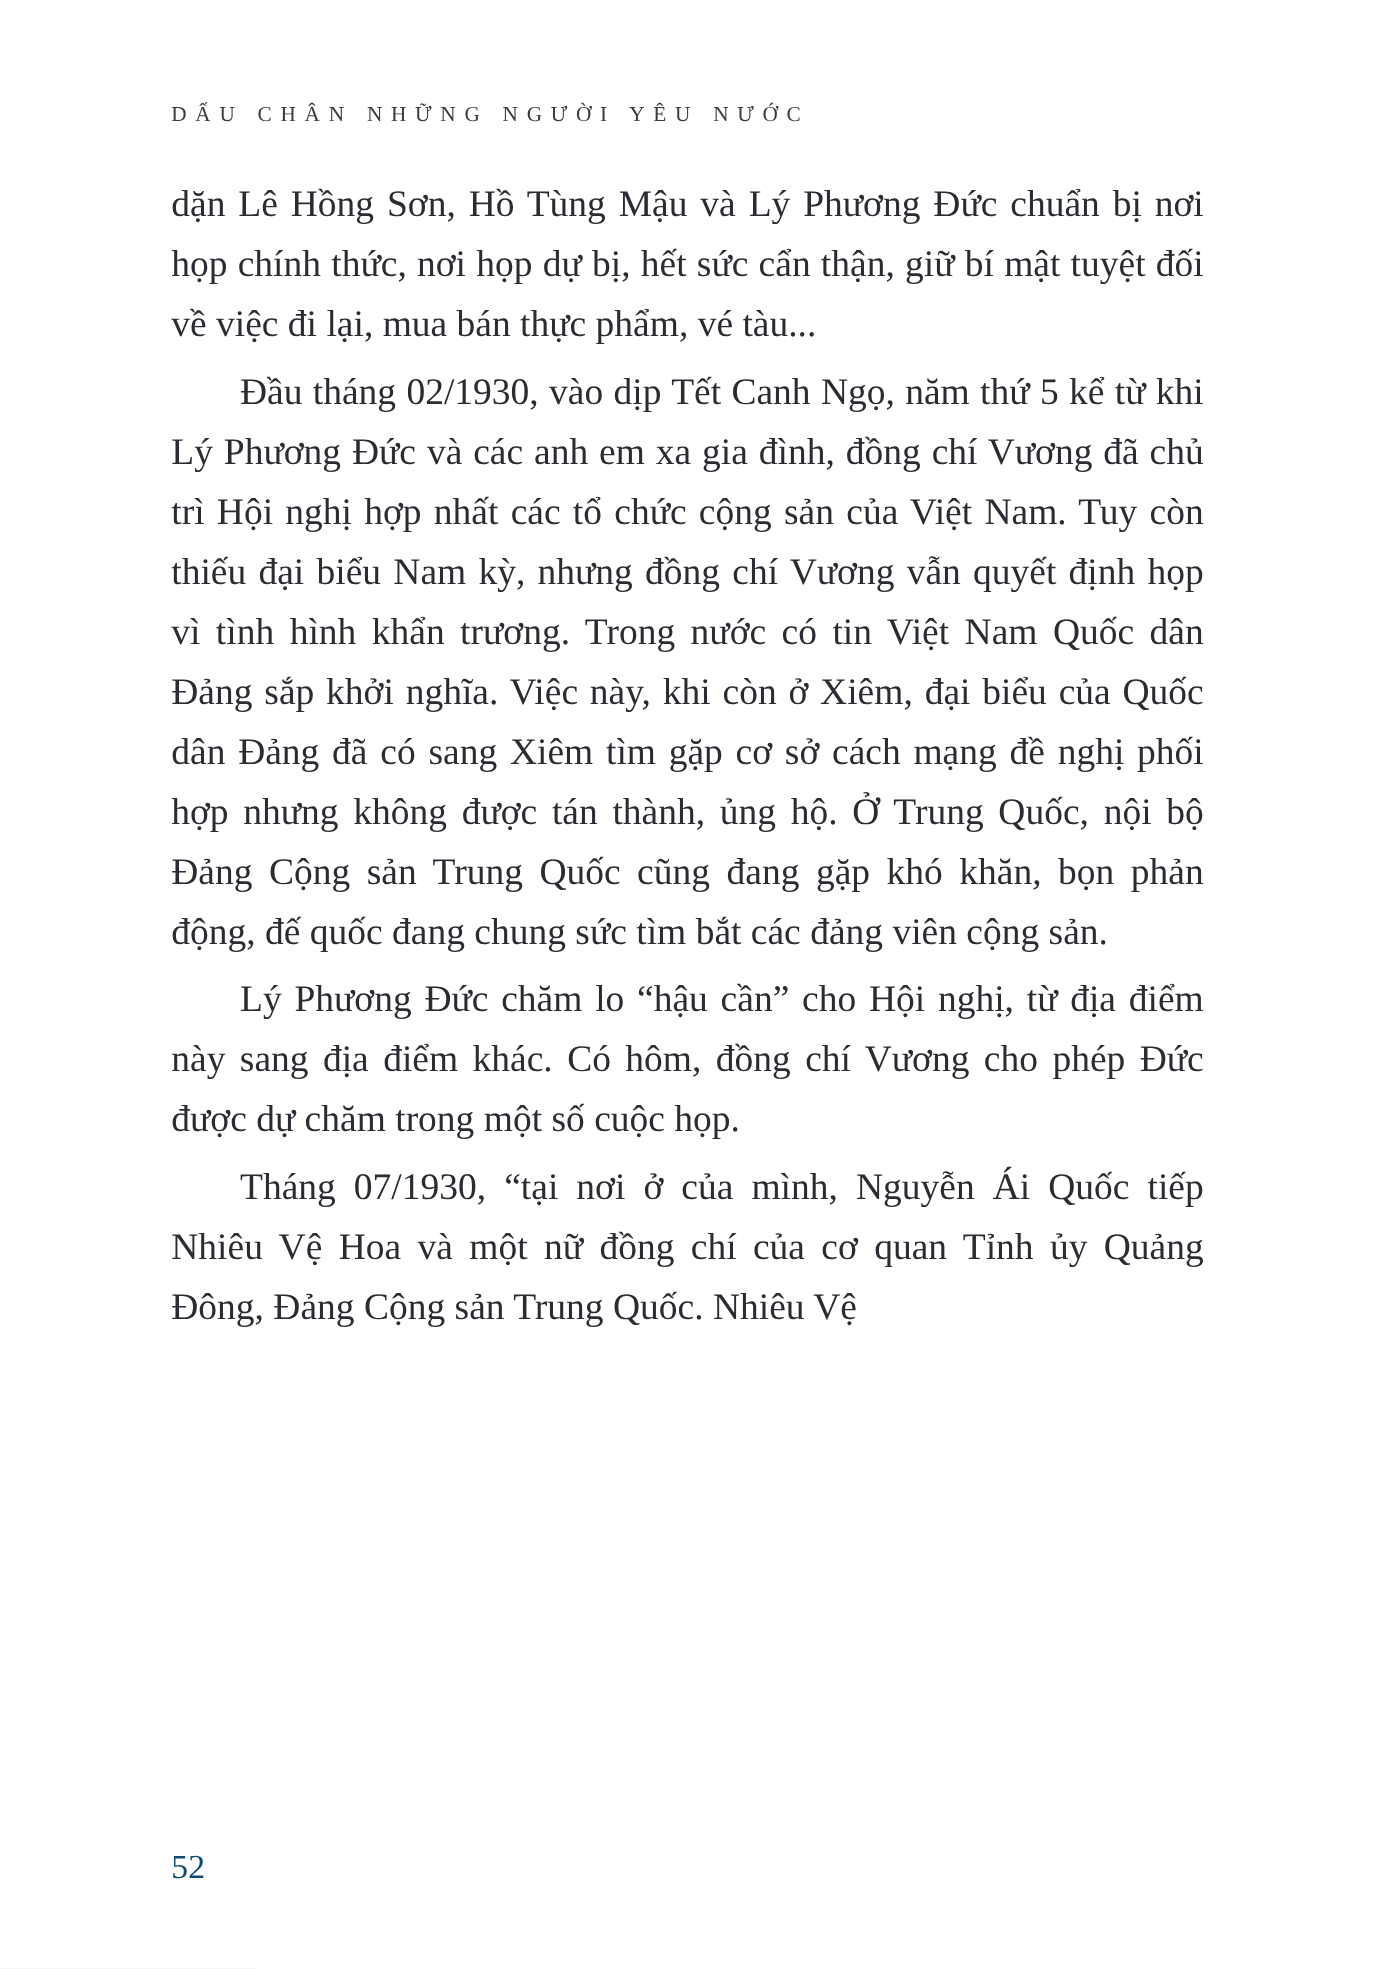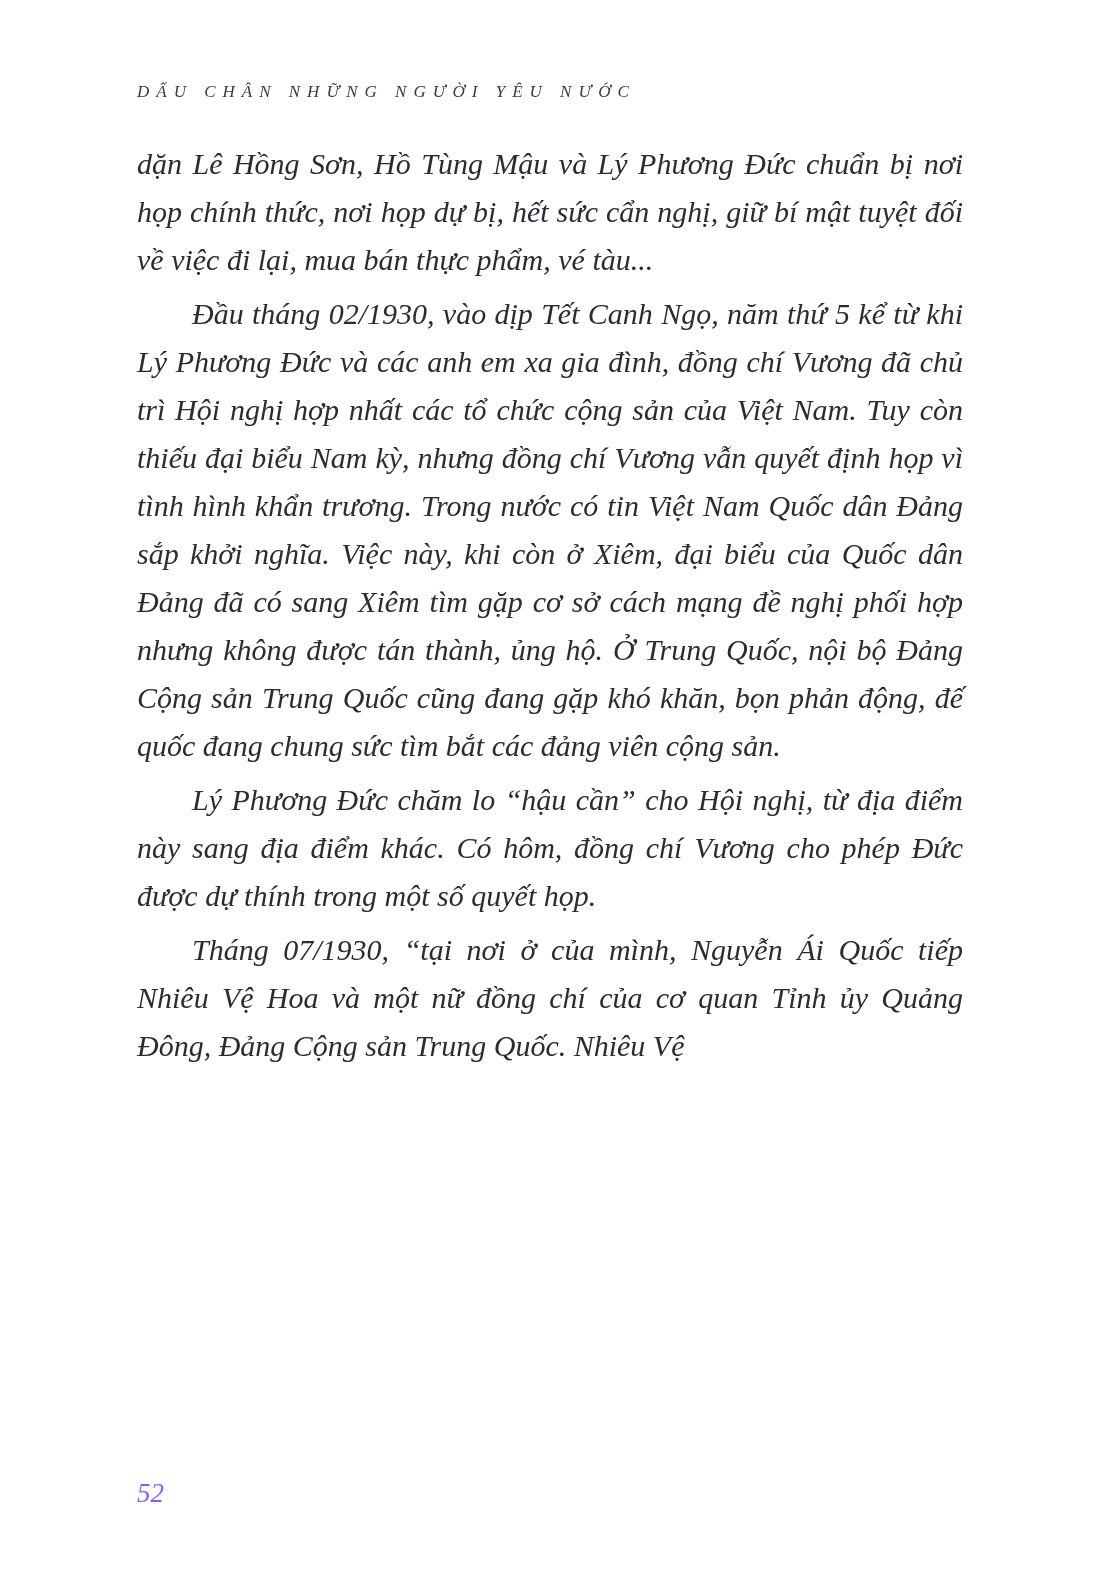--- a/index.html
+++ b/index.html
@@ -10,21 +10,20 @@
   .page {
     position: relative;
     width: 1103px;
     height: 1575px;
     margin: 0 auto;
     background: #ffffff;
     box-sizing: border-box;
     font-family: "Liberation Serif", "DejaVu Serif", serif;
     color: #2b2b33;
     overflow: hidden;
-    font-style: italic;
   }
   .running-header {
     position: absolute;
     top: 82px;
     left: 137px;
     right: 140px;
     font-family: "Liberation Serif", "DejaVu Serif", serif;
     font-size: 17px;
     letter-spacing: 7px;
     font-weight: 500;
@@ -48,32 +47,32 @@
     text-indent: 55px;
   }
   .body-text p.no-indent {
     text-indent: 0;
   }
   .page-number {
     position: absolute;
     left: 137px;
     top: 1478px;
     font-size: 27px;
-    color: #8b5cf6;
+    color: #0c4a6e;
   }
 </style>
 </head>
 <body>
 
 <div class="page">
 
   <div class="running-header">DẤU CHÂN NHỮNG NGƯỜI YÊU NƯỚC</div>
 
   <div class="body-text">
-    <p class="no-indent">dặn Lê Hồng Sơn, Hồ Tùng Mậu và Lý Phương Đức chuẩn bị nơi họp chính thức, nơi họp dự bị, hết sức cẩn nghị, giữ bí mật tuyệt đối về việc đi lại, mua bán thực phẩm, vé tàu...</p>
+    <p class="no-indent">dặn Lê Hồng Sơn, Hồ Tùng Mậu và Lý Phương Đức chuẩn bị nơi họp chính thức, nơi họp dự bị, hết sức cẩn thận, giữ bí mật tuyệt đối về việc đi lại, mua bán thực phẩm, vé tàu...</p>
     <p class="indent">Đầu tháng 02/1930, vào dịp Tết Canh Ngọ, năm thứ 5 kể từ khi Lý Phương Đức và các anh em xa gia đình, đồng chí Vương đã chủ trì Hội nghị hợp nhất các tổ chức cộng sản của Việt Nam. Tuy còn thiếu đại biểu Nam kỳ, nhưng đồng chí Vương vẫn quyết định họp vì tình hình khẩn trương. Trong nước có tin Việt Nam Quốc dân Đảng sắp khởi nghĩa. Việc này, khi còn ở Xiêm, đại biểu của Quốc dân Đảng đã có sang Xiêm tìm gặp cơ sở cách mạng đề nghị phối hợp nhưng không được tán thành, ủng hộ. Ở Trung Quốc, nội bộ Đảng Cộng sản Trung Quốc cũng đang gặp khó khăn, bọn phản động, đế quốc đang chung sức tìm bắt các đảng viên cộng sản.</p>
-    <p class="indent">Lý Phương Đức chăm lo “hậu cần” cho Hội nghị, từ địa điểm này sang địa điểm khác. Có hôm, đồng chí Vương cho phép Đức được dự thính trong một số quyết họp.</p>
+    <p class="indent">Lý Phương Đức chăm lo “hậu cần” cho Hội nghị, từ địa điểm này sang địa điểm khác. Có hôm, đồng chí Vương cho phép Đức được dự chăm trong một số cuộc họp.</p>
     <p class="indent">Tháng 07/1930, “tại nơi ở của mình, Nguyễn Ái Quốc tiếp Nhiêu Vệ Hoa và một nữ đồng chí của cơ quan Tỉnh ủy Quảng Đông, Đảng Cộng sản Trung Quốc. Nhiêu Vệ</p>
   </div>
 
   <div class="page-number">52</div>
 
 </div>
 
 </body></html>

